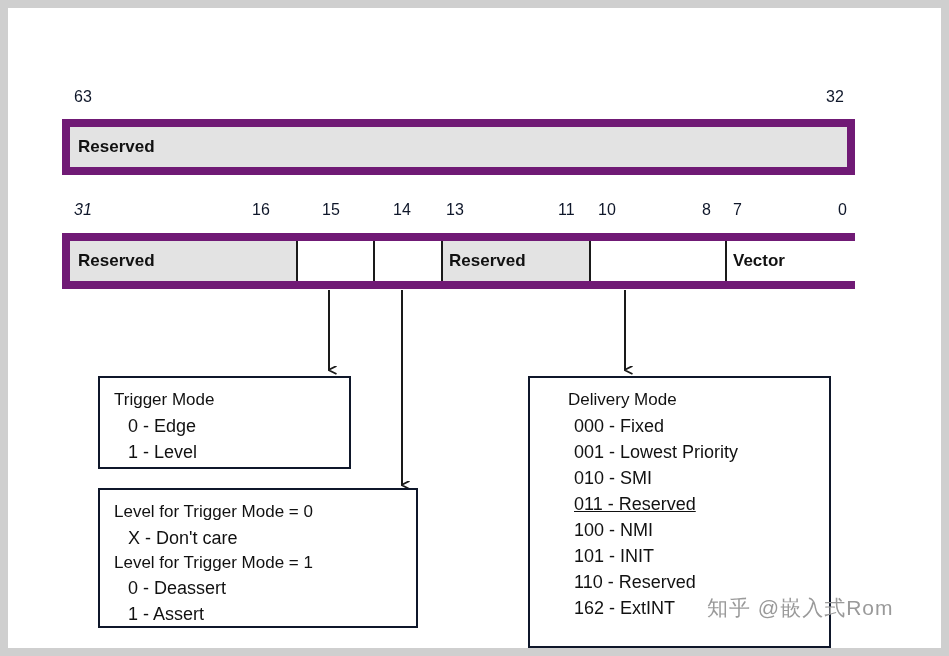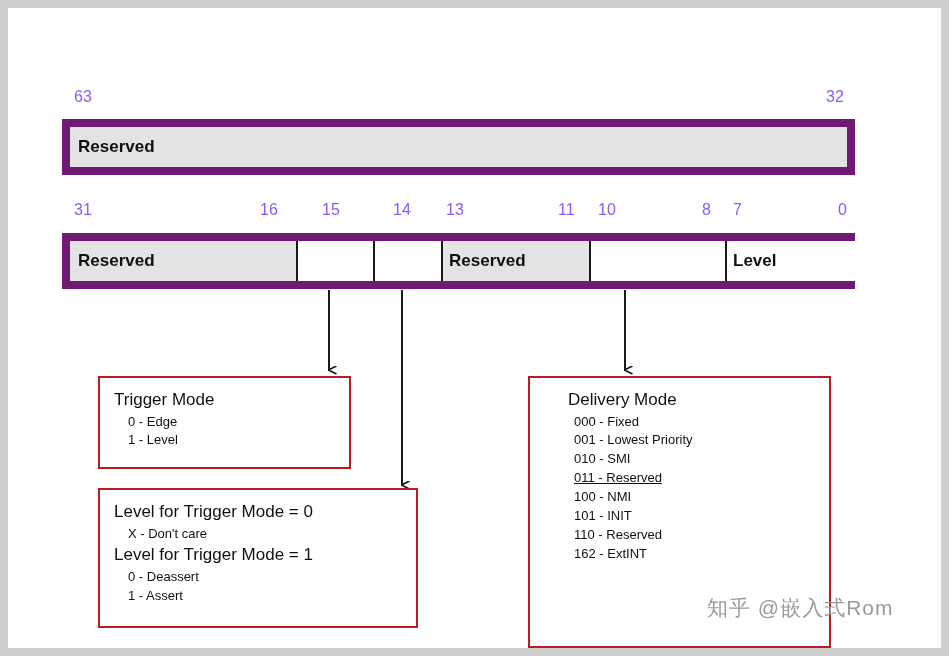--- a/index.html
+++ b/index.html
@@ -39,21 +39,21 @@
   .frame-bottom {
     position: absolute;
     left: 0; bottom: 0;
     width: 949px; height: 8px;
     background: #cfcfcf;
   }
 
   .bit-label {
     position: absolute;
     font-size: 16px;
-    color: #8b5cf6;
+    color: #0f172a;
     white-space: nowrap;
   }
 
   .reg-row {
     position: absolute;
     border: 8px solid #701a75;
     box-sizing: border-box;
     background: #ffffff;
   }
   .field {
@@ -79,33 +79,33 @@
   .divider {
     position: absolute;
     top: 0;
     width: 2px;
     height: 100%;
     background: #1a1a1a;
   }
 
   .callout {
     position: absolute;
-    border: 2px solid #b91c1c;
+    border: 2px solid #0f172a;
     box-sizing: border-box;
     background: #ffffff;
     padding: 10px 14px;
   }
   .callout .ctitle {
     font-size: 17px;
     color: #111111;
     line-height: 1.45;
     white-space: nowrap;
   }
   .callout .citem {
-    font-size: 13px;
+    font-size: 18px;
     color: #111111;
     line-height: 1.45;
     white-space: nowrap;
     padding-left: 14px;
   }
 
   svg.arrows {
     position: absolute;
     left: 0; top: 0;
     width: 949px;
@@ -133,22 +133,22 @@
 
   <div class="bit-label" style="left:74px; top:88px;">63</div>
   <div class="bit-label" style="left:826px; top:88px;">32</div>
 
   <div class="reg-row" style="left:62px; top:119px; width:793px; height:56px;">
     <div class="field shaded" style="left:0; width:100%;">
       <span class="fld-label">Reserved</span>
     </div>
   </div>
 
-  <div class="bit-label" style="left:74px; top:201px;">31</div>
-  <div class="bit-label" style="left:260px; top:201px;">16</div>
+  <div class="bit-label" style="left:74px; top:201px;font-style:italic;">31</div>
+  <div class="bit-label" style="left:252px; top:201px;">16</div>
   <div class="bit-label" style="left:322px; top:201px;">15</div>
   <div class="bit-label" style="left:393px; top:201px;">14</div>
   <div class="bit-label" style="left:446px; top:201px;">13</div>
   <div class="bit-label" style="left:558px; top:201px;">11</div>
   <div class="bit-label" style="left:598px; top:201px;">10</div>
   <div class="bit-label" style="left:702px; top:201px;">8</div>
   <div class="bit-label" style="left:733px; top:201px;">7</div>
   <div class="bit-label" style="left:838px; top:201px;">0</div>
 
   <div class="reg-row" style="left:62px; top:233px; width:793px; height:56px;">
@@ -156,21 +156,21 @@
     <div class="field shaded" style="left:0px; width:226px;">
       <span class="fld-label">Reserved</span>
     </div>
     <div class="field" style="left:226px; width:77px;"></div>
     <div class="field" style="left:303px; width:68px;"></div>
     <div class="field shaded" style="left:371px; width:148px;">
       <span class="fld-label">Reserved</span>
     </div>
     <div class="field" style="left:519px; width:136px;"></div>
     <div class="field" style="left:655px; width:134px;">
-      <span class="fld-label">Level</span>
+      <span class="fld-label">Vector</span>
     </div>
 
     <div class="divider" style="left:226px;"></div>
     <div class="divider" style="left:303px;"></div>
     <div class="divider" style="left:371px;"></div>
     <div class="divider" style="left:519px;"></div>
     <div class="divider" style="left:655px;"></div>
   </div>
 
   <svg class="arrows" viewBox="0 0 949 656">

